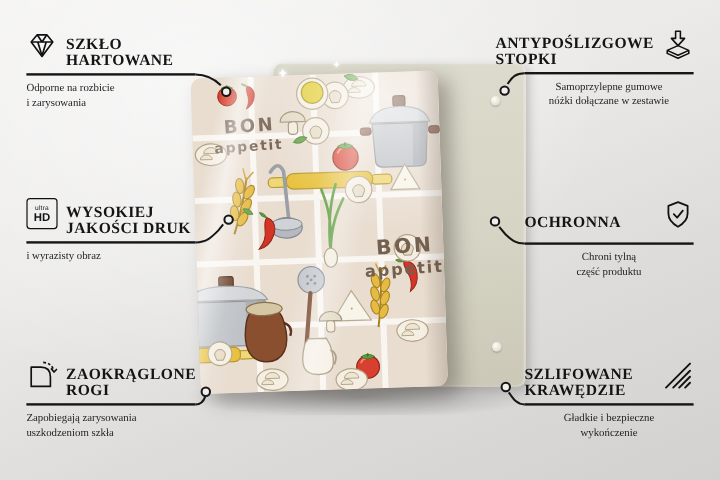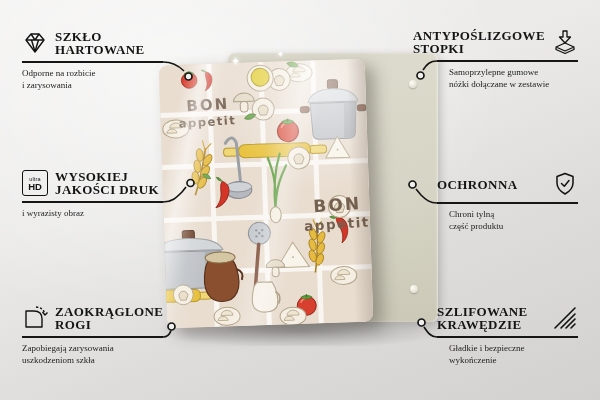--- a/index.html
+++ b/index.html
@@ -5,29 +5,29 @@
   html,body{margin:0;padding:0;}
   body{width:600px;height:400px;overflow:hidden;font-family:"Liberation Serif",serif;}
   .stage{position:relative;width:600px;height:400px;
     background:
       radial-gradient(ellipse at 28% 18%, rgba(255,255,255,.55), rgba(255,255,255,0) 55%),
       linear-gradient(158deg,#f3f2f1 0%,#ebeae9 38%,#dddcdb 68%,#d2d1d0 100%);}
   
   .callout{position:absolute;width:141px;z-index:6;color:#141414;}
   .callout .head{display:flex;align-items:center;height:32px;}
   .callout.right .head{flex-direction:row-reverse;}
-  .callout .icon{width:26px;height:26px;flex:0 0 26px;display:block;}
+  .callout .icon{width:26px;height:36px;flex:0 0 26px;display:block;}
   .callout.left .icon{margin-right:7px;}
   .callout.right .icon{margin-left:7px;}
   .titles{flex:1;}
   .t{font-size:13px;font-weight:700;letter-spacing:.4px;line-height:13px;white-space:nowrap;}
   .callout.right .titles{}
   .rule{height:1.7px;background:#161616;margin-top:2px;}
   .desc{margin-top:4px;font-size:9px;line-height:12px;color:#1d1d1d;}
-  .callout.right .desc{text-align:left;padding-left:12px;}
+  .callout.right .desc{text-align:center;}
   .cal-tl{left:22px;top:27px;}
   .cal-tr{right:22px;top:26px;}
   .cal-ml{left:22px;top:167px;}
   .cal-mr{right:22px;top:168px;}
   .cal-bl{left:22px;top:302px;}
   .cal-br{right:22px;top:302px;}
   .icon svg{display:block;width:26px;height:26px;}
   .uhd{width:24px;height:24px;border:1.6px solid #111;border-radius:3px;margin:0 auto;
        display:flex;flex-direction:column;align-items:center;justify-content:center;
        font-family:"Liberation Sans",sans-serif;}

